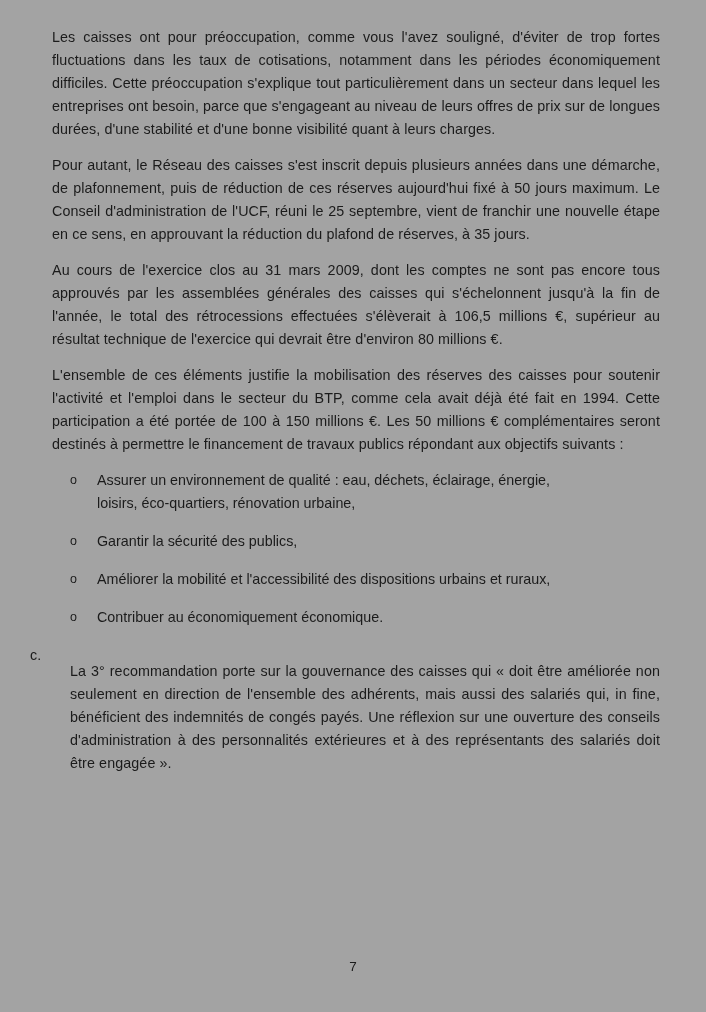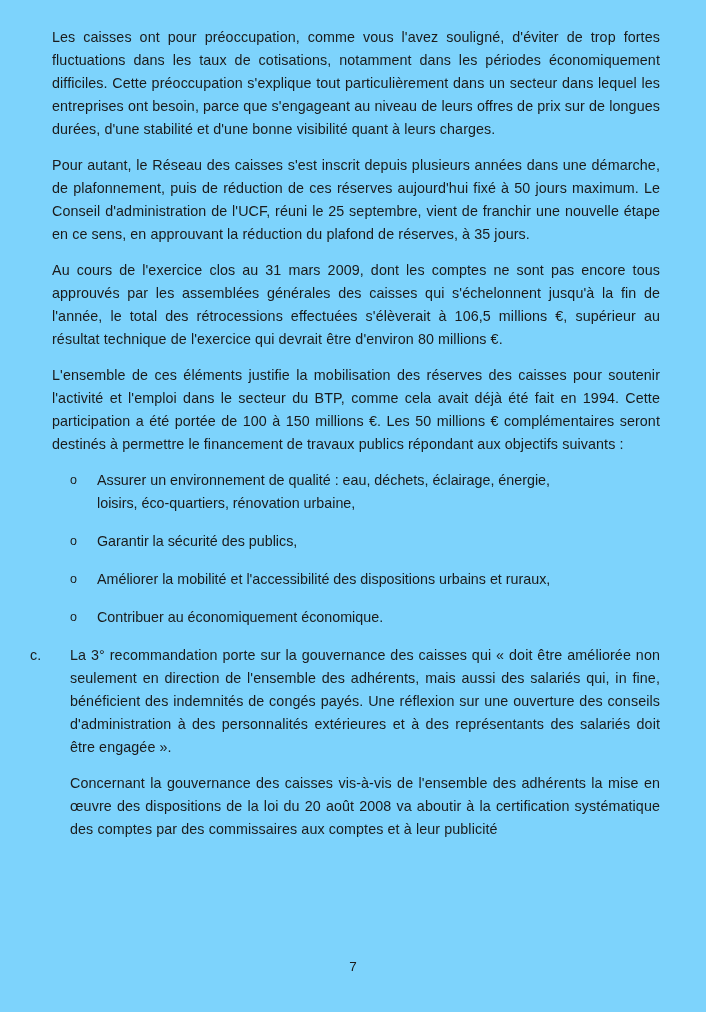--- a/index.html
+++ b/index.html
@@ -12,21 +12,21 @@
       height: 1012px;
       overflow: hidden;
       font-family: "Liberation Sans", sans-serif;
       color: #1b1b1b;
       -webkit-font-smoothing: antialiased;
     }
     .page {
       position: relative;
       width: 706px;
       height: 1012px;
-      background: #7dd3fc;
+      background: #a3a3a3;
     }
     .content {
       position: absolute;
       top: 26px;
       left: 30px;
       width: 630px;
     }
     .para {
       margin: 0 0 13px 22px;
       font-size: 14.3px;
@@ -60,20 +60,21 @@
     .c-label {
       flex: 0 0 40px;
       font-size: 14.3px;
       line-height: 23px;
     }
     .c-body {
       flex: 1;
     }
     .c-body .para {
       margin-left: 0;
+      margin-top: 16px;
     }
     .c-body .para:last-child {
       margin-bottom: 0;
     }
     .page-number {
       position: absolute;
       left: 0;
       right: 0;
       bottom: 38px;
       text-align: center;
@@ -108,20 +109,19 @@
       <div class="bullet">
         <span class="marker">o</span>
         <span class="bullet-text">Contribuer au économiquement économique.</span>
       </div>
     </div>
 
     <div class="item-c">
       <span class="c-label">c.</span>
       <div class="c-body">
         <p class="para">La 3° recommandation porte sur la gouvernance des caisses qui « doit être améliorée non seulement en direction de l'ensemble des adhérents, mais aussi des salariés qui, in fine, bénéficient des indemnités de congés payés. Une réflexion sur une ouverture des conseils d'administration à des personnalités extérieures et à des représentants des salariés doit être engagée ».</p>
-        <p class="para">Concernant la gouvernance des caisses vis-à-vis de l'ensemble des adhérents la mise en œuvre des dispositions de la loi du 20 août 2008 va aboutir à la certification systématique des comptes par des commissaires aux comptes et à leur publicité</p>
       </div>
     </div>
 
   </div>
 
   <div class="page-number">7</div>
 </div>
 
 </body></html>

